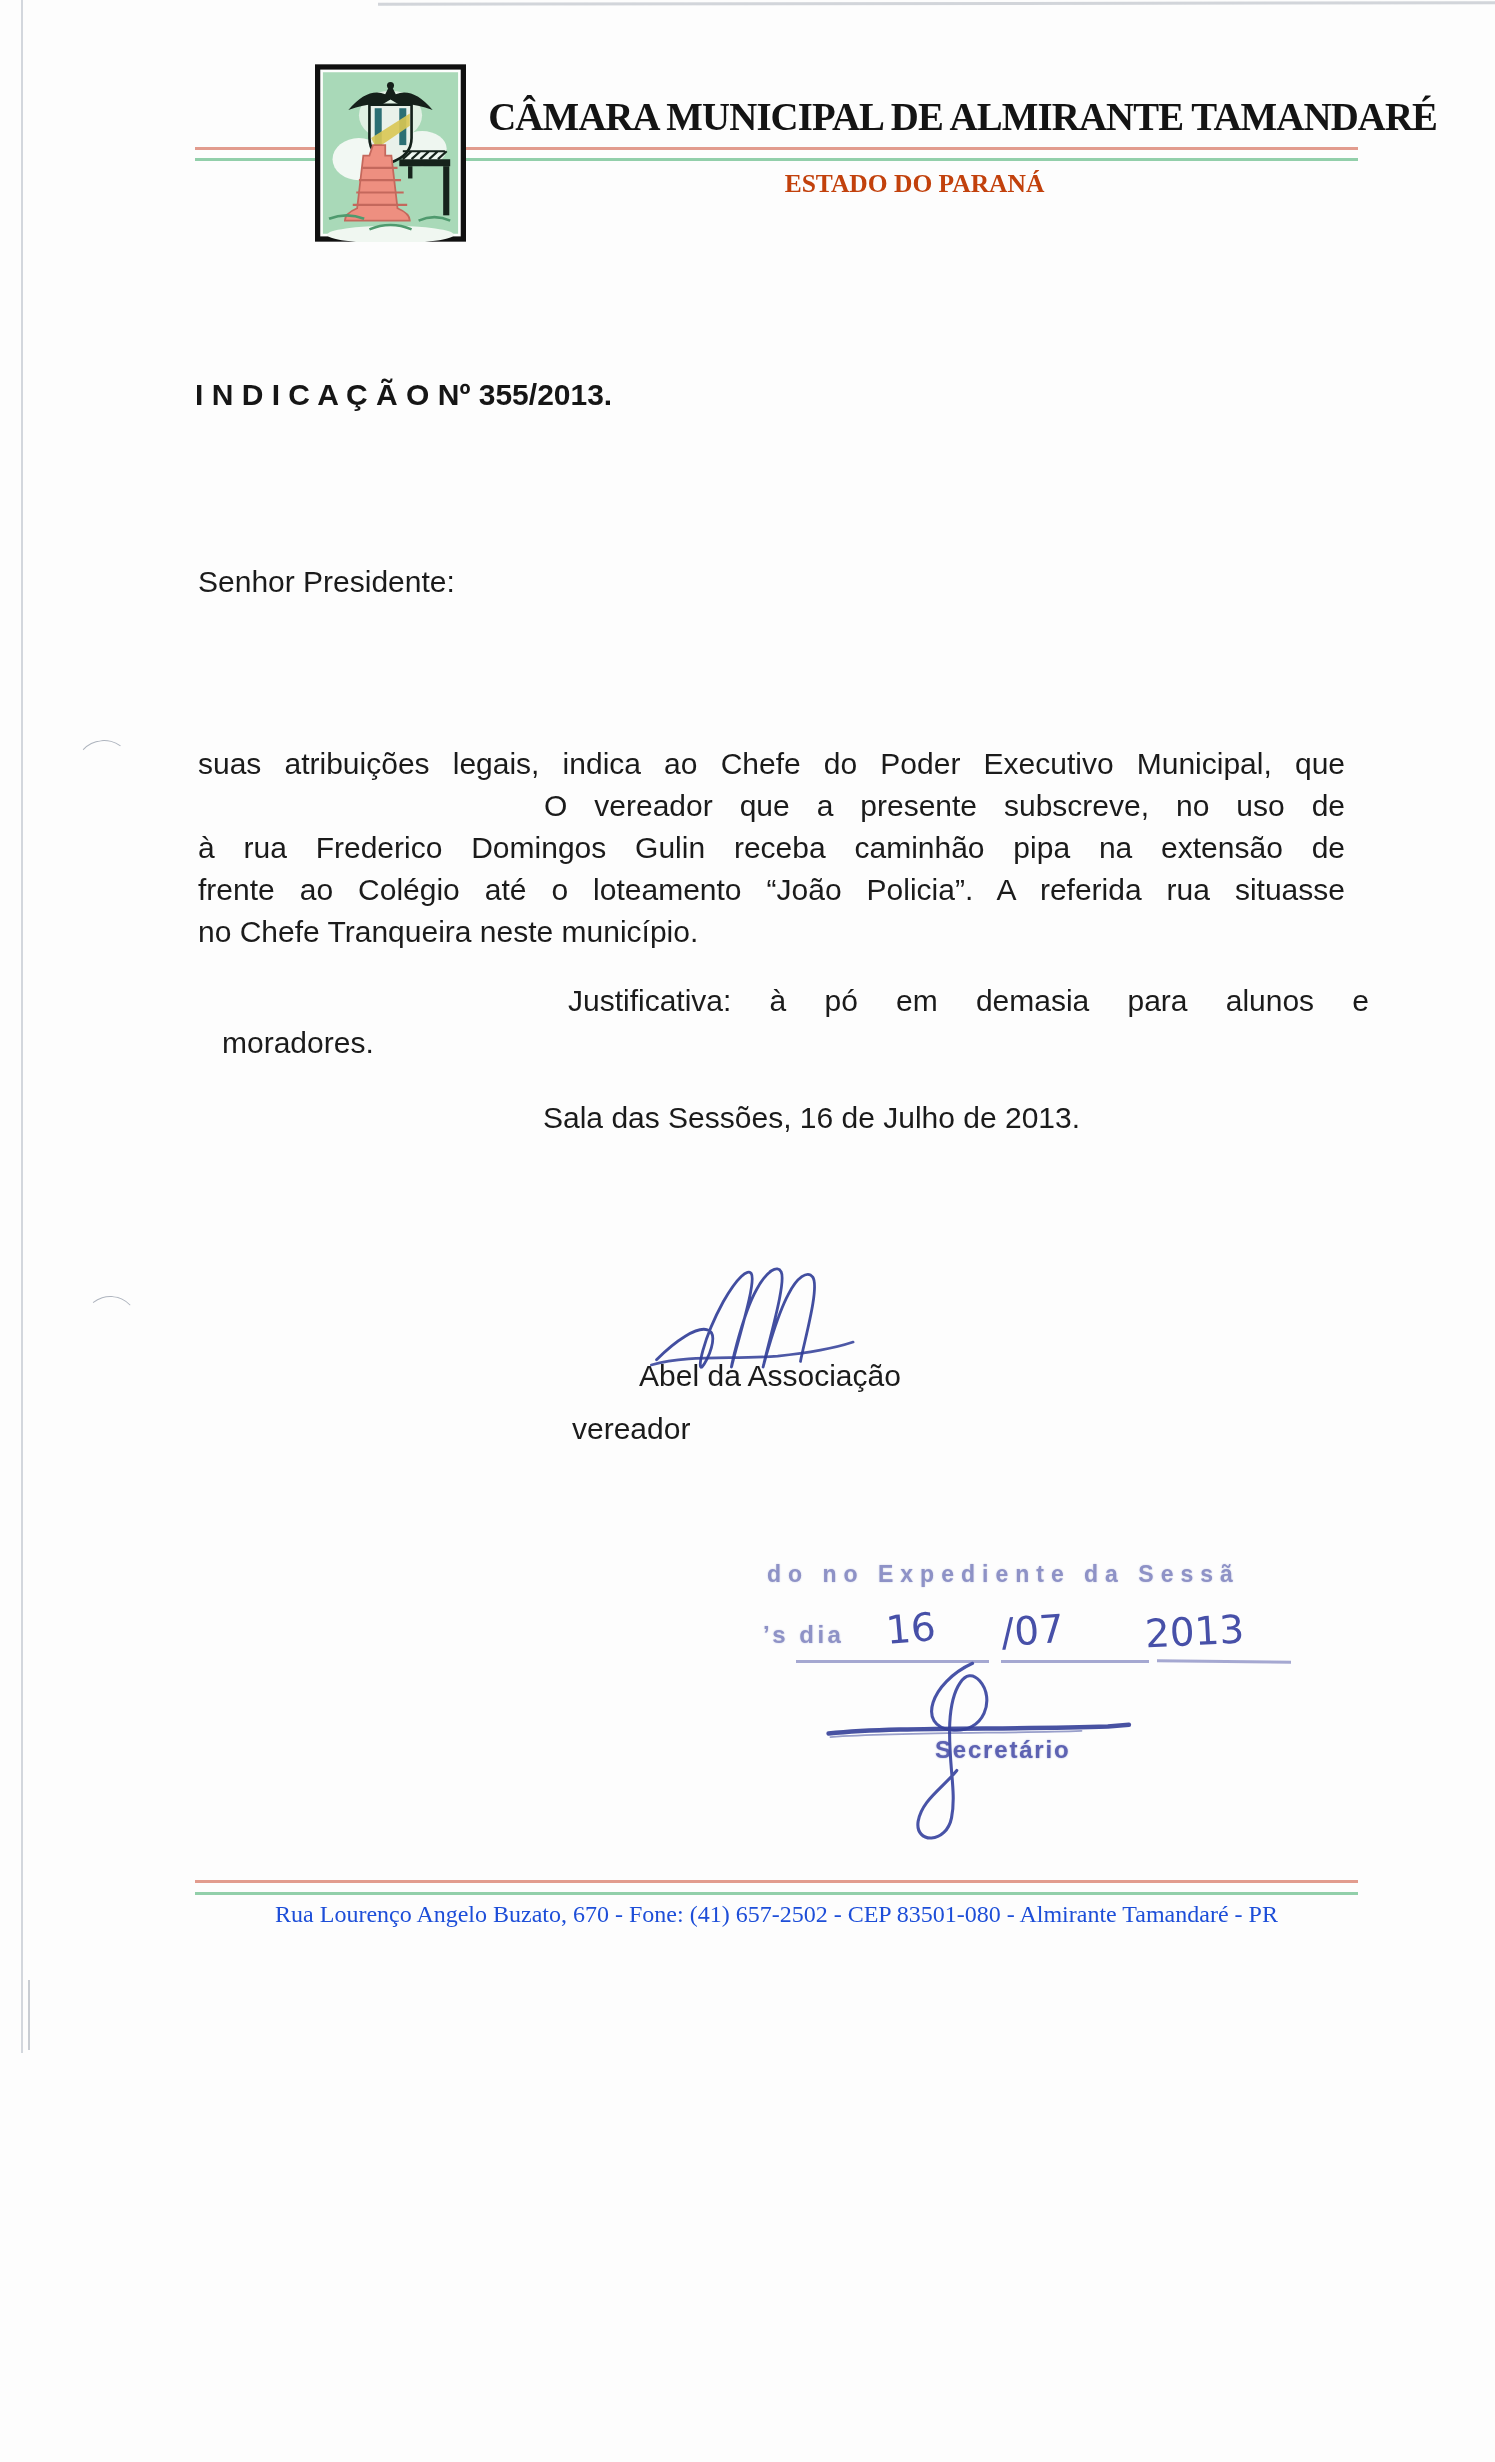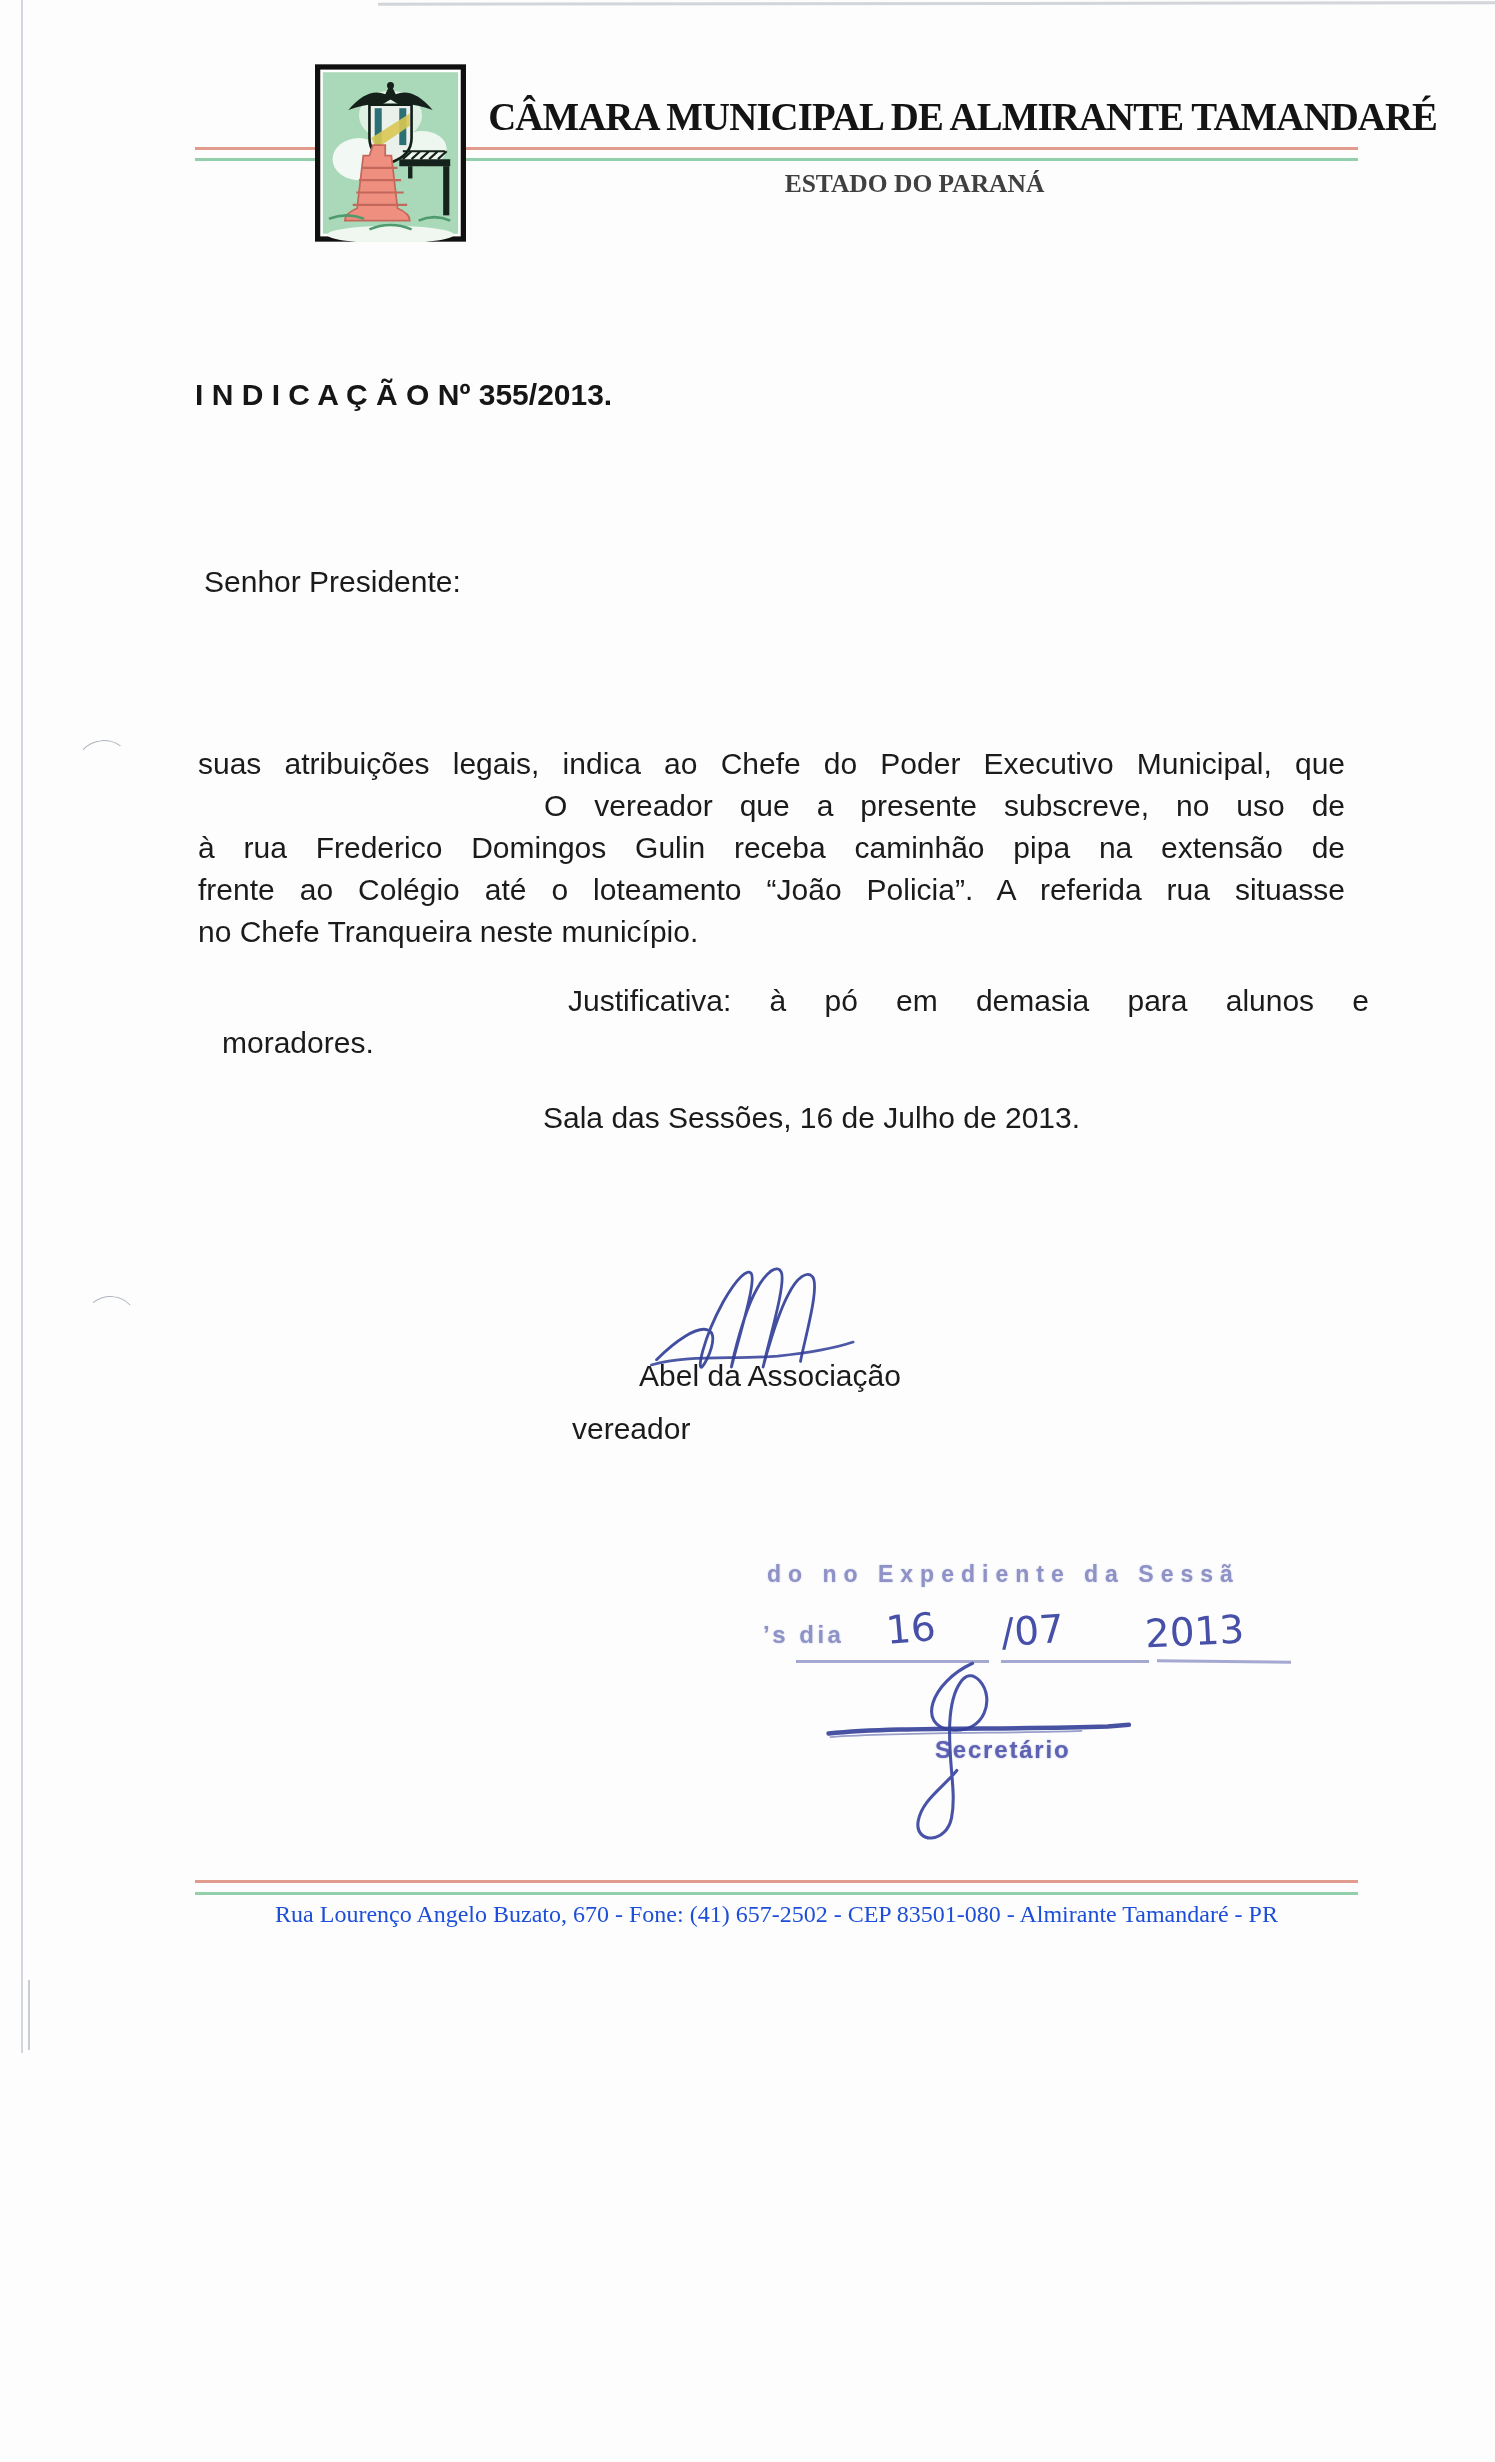--- a/index.html
+++ b/index.html
@@ -24,25 +24,25 @@
   .rule.red-bot{top:1880px;background:#dd8b7a;opacity:.85;}
   .rule.green-bot{top:1892px;background:#7fc79b;opacity:.85;}
   .hdr-org{
     position:absolute;left:475px;top:93px;width:879px;text-align:center;
     font-family:"Liberation Serif",serif;font-weight:bold;font-size:40px;
     letter-spacing:-0.9px;color:#141414;transform:scaleX(.97);transform-origin:center;
     white-space:nowrap;
   }
   .hdr-state{
     position:absolute;left:475px;top:169px;width:879px;text-align:center;
-    font-family:"Liberation Serif",serif;font-weight:bold;font-size:25.5px;color:#404040;
+    font-family:"Liberation Serif",serif;font-weight:bold;font-size:25.5px;color:#c2410c;
   }
   
   .doc-title{position:absolute;left:195px;top:378px;font-size:30px;font-weight:bold;color:#161616;}
-  .salutation{position:absolute;left:204px;top:565px;font-size:30px;}
+  .salutation{position:absolute;left:198px;top:565px;font-size:30px;}
   .para{position:absolute;left:198px;width:1147px;font-size:30px;}
   .para .ln{line-height:42px;height:42px;white-space:nowrap;}
   .para .just{text-align:justify;text-align-last:justify;white-space:normal;overflow:hidden;}
   .para .indent{padding-left:346px;}
   .p1{top:743px;}
   .p2{top:980px;margin-left:24px;}
   .p2 .ln{line-height:42px;height:42px;}
   .dateline{position:absolute;left:543px;top:1101px;font-size:30px;}
   
   .sig-scribble{position:absolute;left:646px;top:1256px;width:237px;height:145px;z-index:2;}

